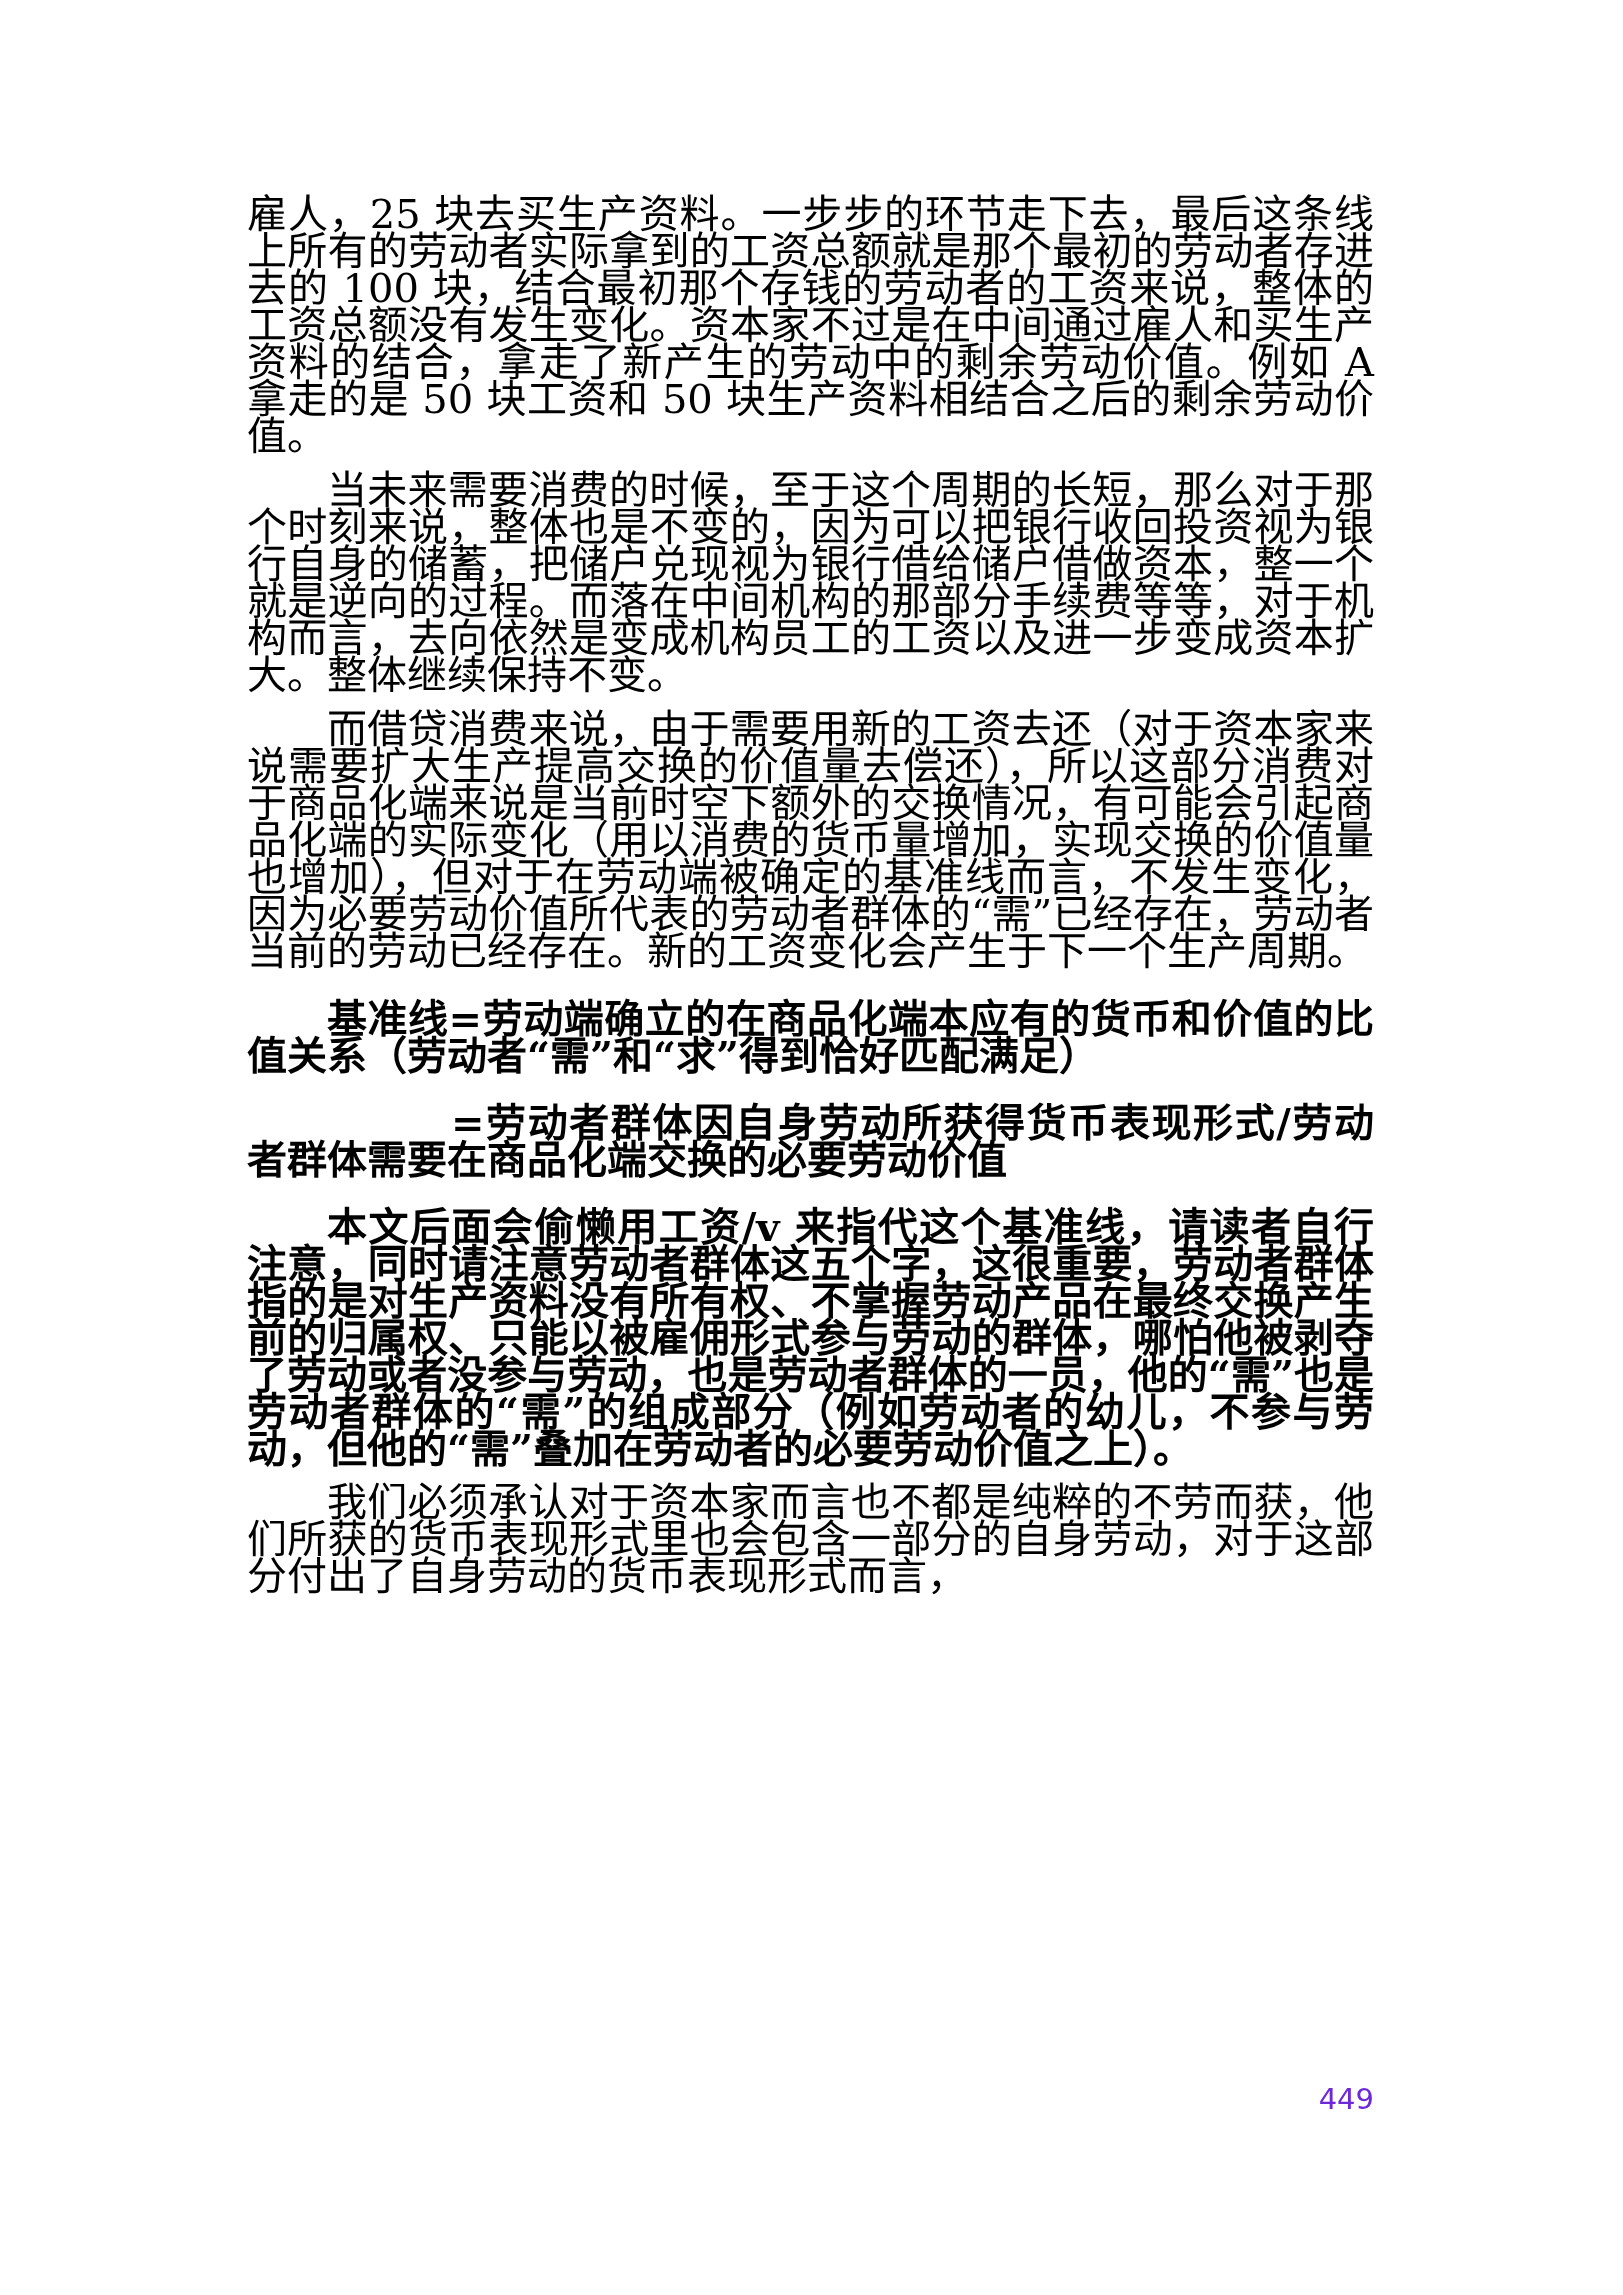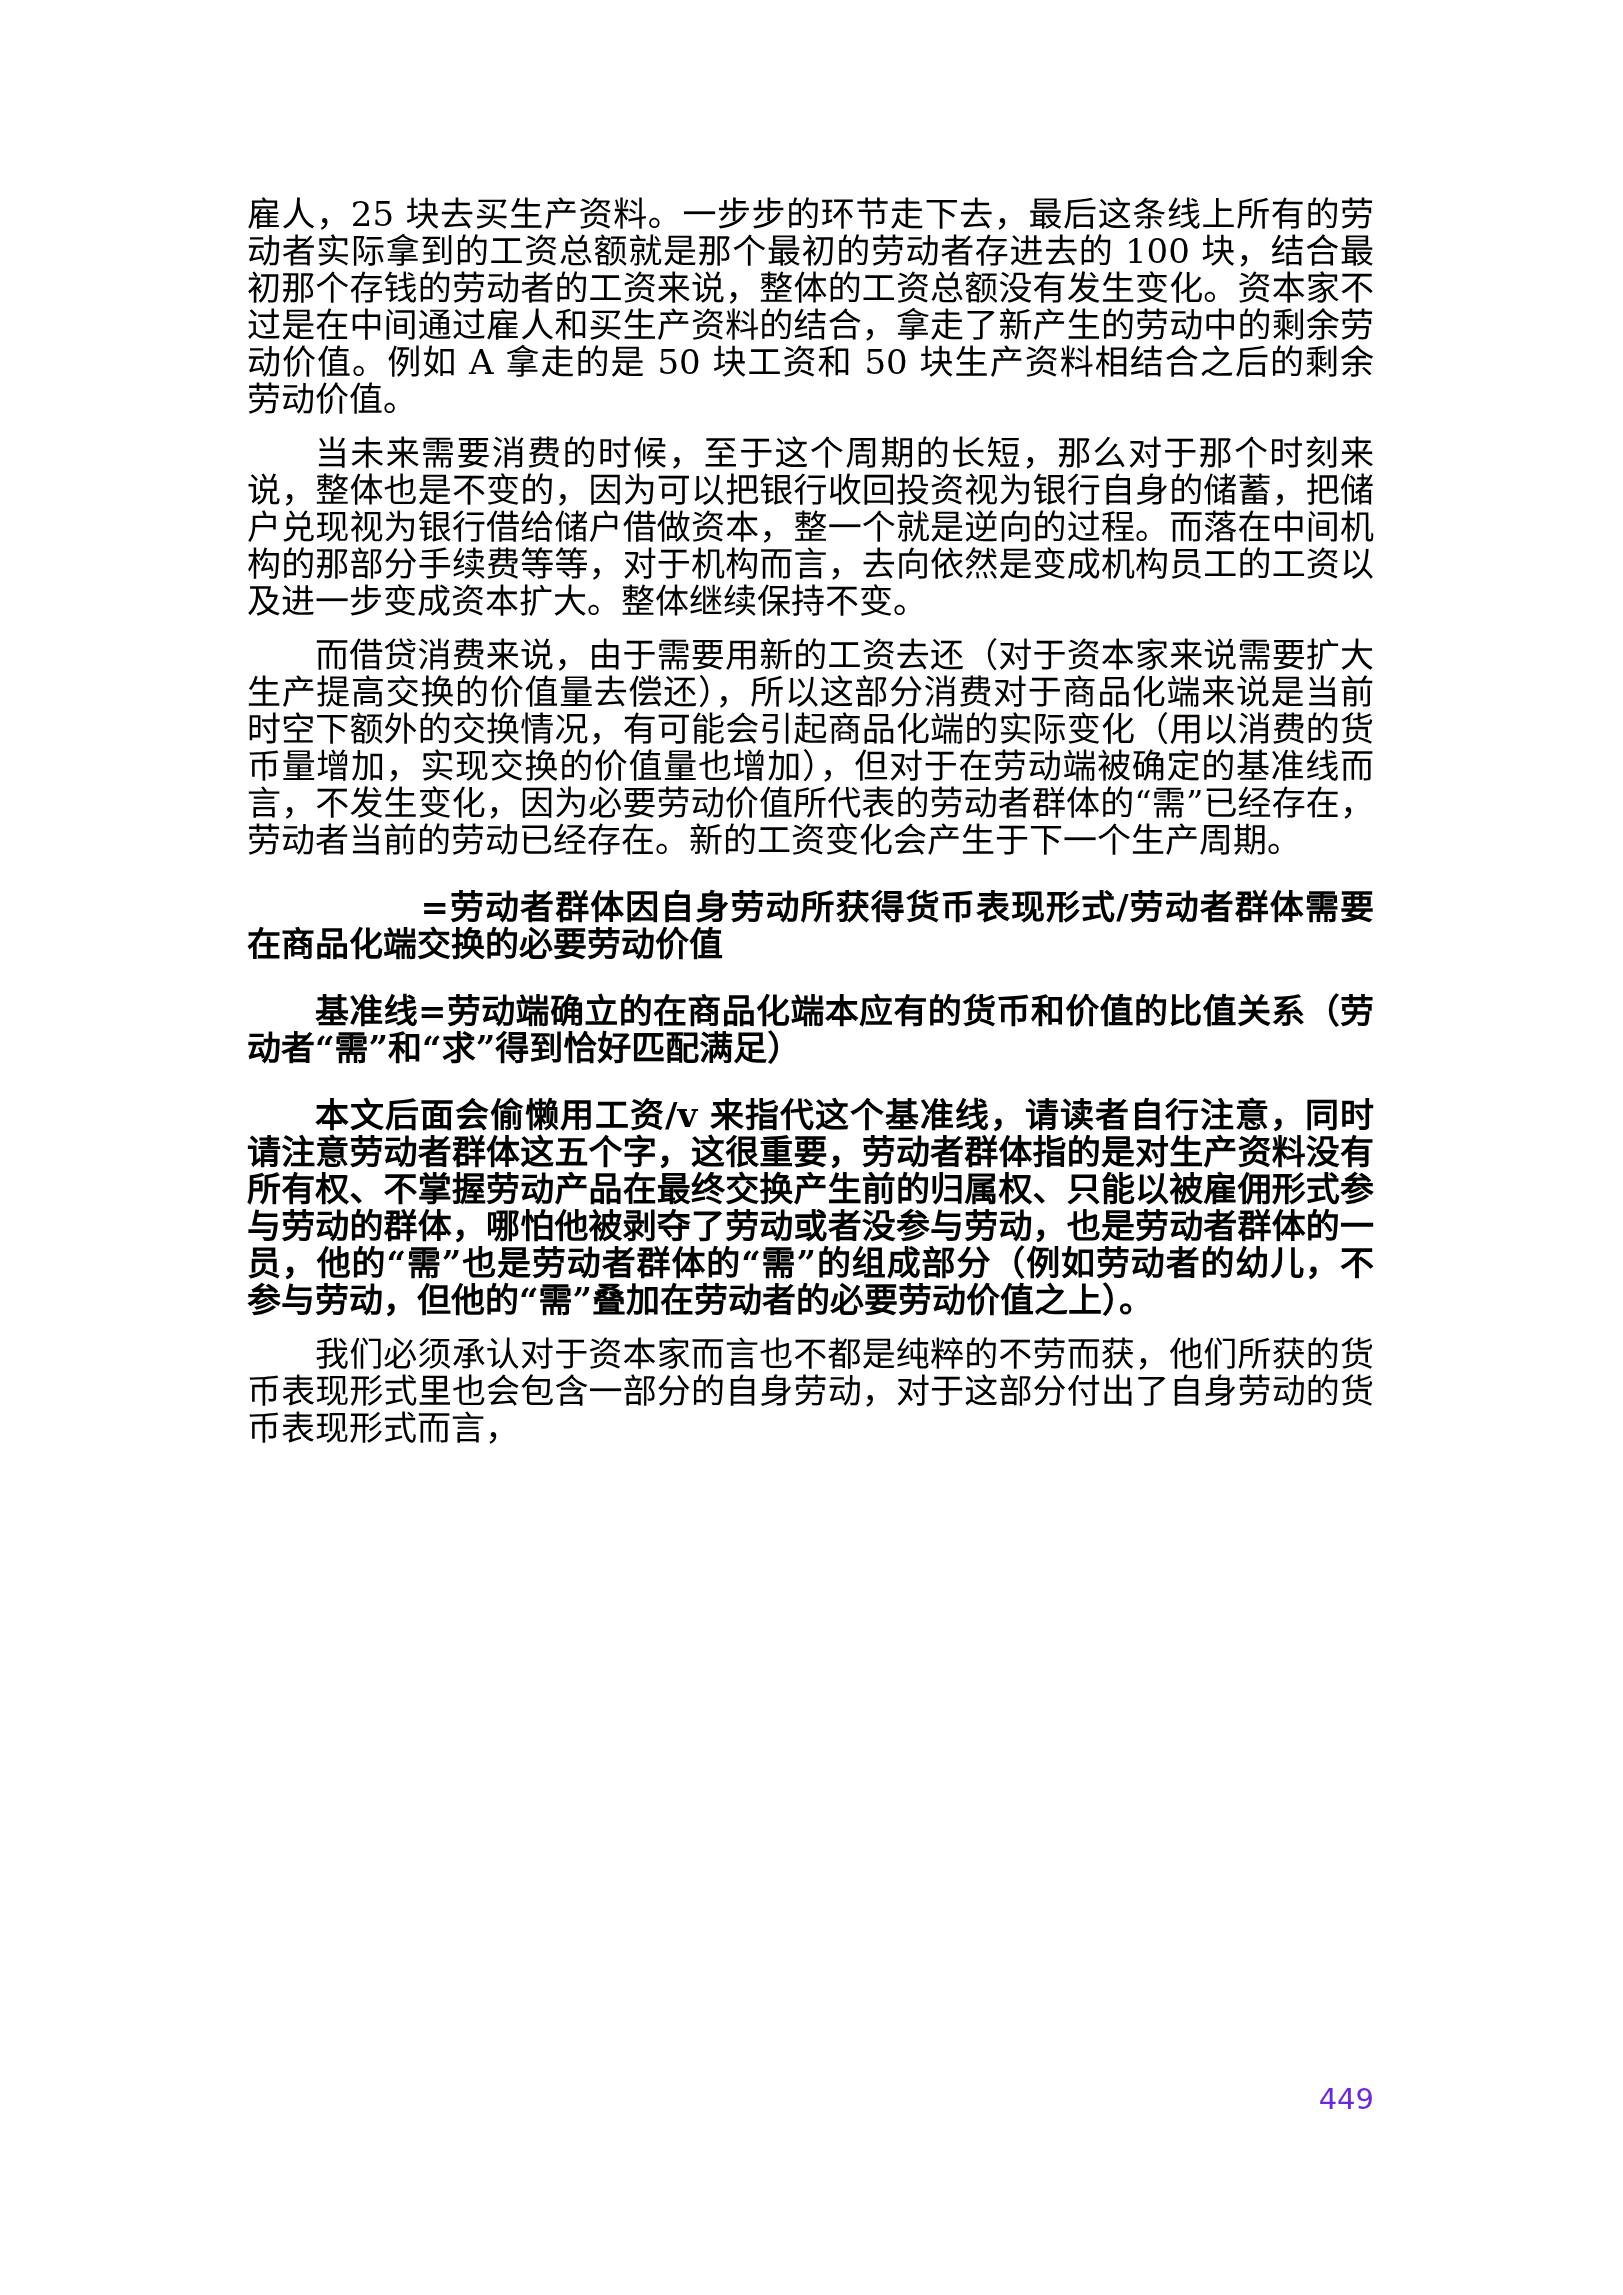--- a/index.html
+++ b/index.html
@@ -13,21 +13,21 @@
     height: 2295px;
     background: #ffffff;
     overflow: hidden;
   }
   .content {
     position: absolute;
     left: 247px;
     top: 196px;
     width: 1127px;
     font-family: "DejaVu Serif", "Liberation Serif", serif;
-    font-size: 34px;
+    font-size: 40px;
     line-height: 37px;
     color: #000000;
     text-align: justify;
     letter-spacing: 0;
   }
   .para { margin: 0; }
   .mt-s { margin-top: 17px; }
   .mt-l { margin-top: 30px; }
   .ind  { text-indent: 2em; }
   .ind-eq { text-indent: 5.1em; }
@@ -48,22 +48,22 @@
   }
 </style>
 </head>
 <body>
 
 <div class="page">
   <main class="content">
     <p class="para">雇人，25 块去买生产资料。一步步的环节走下去，最后这条线上所有的劳动者实际拿到的工资总额就是那个最初的劳动者存进去的 100 块，结合最初那个存钱的劳动者的工资来说，整体的工资总额没有发生变化。资本家不过是在中间通过雇人和买生产资料的结合，拿走了新产生的劳动中的剩余劳动价值。例如 A 拿走的是 50 块工资和 50 块生产资料相结合之后的剩余劳动价值。</p>
     <p class="para ind mt-s">当未来需要消费的时候，至于这个周期的长短，那么对于那个时刻来说，整体也是不变的，因为可以把银行收回投资视为银行自身的储蓄，把储户兑现视为银行借给储户借做资本，整一个就是逆向的过程。而落在中间机构的那部分手续费等等，对于机构而言，去向依然是变成机构员工的工资以及进一步变成资本扩大。整体继续保持不变。</p>
     <p class="para ind mt-s">而借贷消费来说，由于需要用新的工资去还（对于资本家来说需要扩大生产提高交换的价值量去偿还），所以这部分消费对于商品化端来说是当前时空下额外的交换情况，有可能会引起商品化端的实际变化（用以消费的货币量增加，实现交换的价值量也增加），但对于在劳动端被确定的基准线而言，不发生变化，因为必要劳动价值所代表的劳动者群体的“需”已经存在，劳动者当前的劳动已经存在。新的工资变化会产生于下一个生产周期。</p>
+    <p class="para bold ind mt-l">基准线=劳动端确立的在商品化端本应有的货币和价值的比值关系（劳动者“需”和“求”得到恰好匹配满足）</p>
     <p class="para bold ind-eq mt-l">=劳动者群体因自身劳动所获得货币表现形式/劳动者群体需要在商品化端交换的必要劳动价值</p>
-    <p class="para bold ind mt-l">基准线=劳动端确立的在商品化端本应有的货币和价值的比值关系（劳动者“需”和“求”得到恰好匹配满足）</p>
     <p class="para bold ind mt-l">本文后面会偷懒用工资/v 来指代这个基准线，请读者自行注意，同时请注意劳动者群体这五个字，这很重要，劳动者群体指的是对生产资料没有所有权、不掌握劳动产品在最终交换产生前的归属权、只能以被雇佣形式参与劳动的群体，哪怕他被剥夺了劳动或者没参与劳动，也是劳动者群体的一员，他的“需”也是劳动者群体的“需”的组成部分（例如劳动者的幼儿，不参与劳动，但他的“需”叠加在劳动者的必要劳动价值之上）。</p>
     <p class="para ind mt-s">我们必须承认对于资本家而言也不都是纯粹的不劳而获，他们所获的货币表现形式里也会包含一部分的自身劳动，对于这部分付出了自身劳动的货币表现形式而言，</p>
   </main>
   <footer class="footer">
     <span class="pagenum">449</span>
   </footer>
 </div>
 
 
 </body></html>

